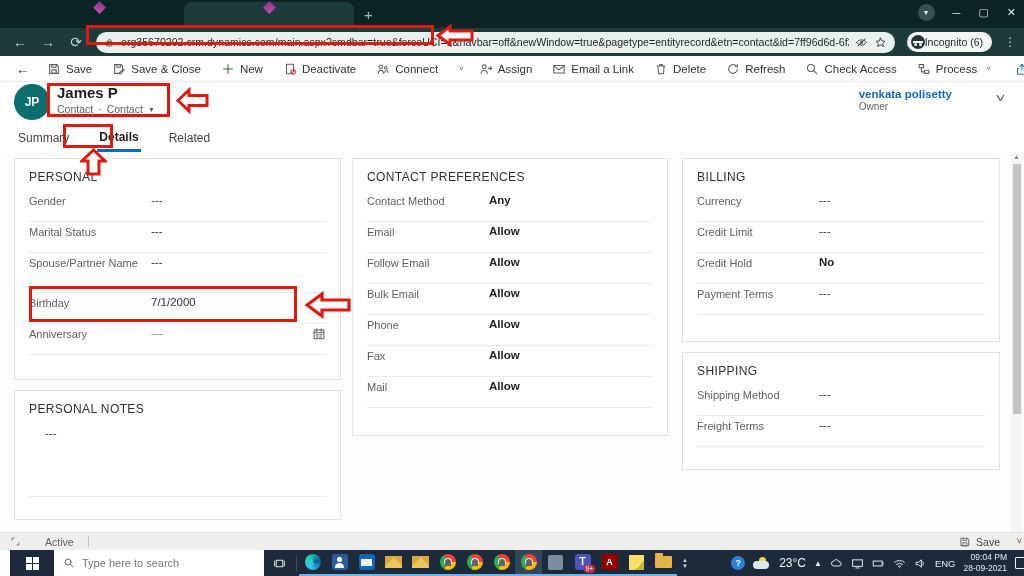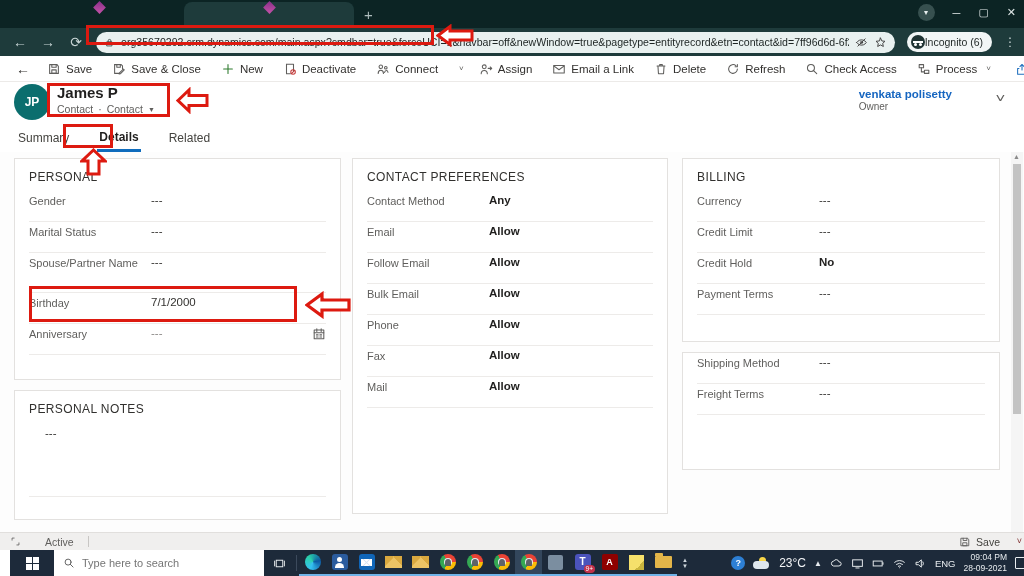--- a/index.html
+++ b/index.html
@@ -341,21 +341,21 @@
           </svg>
       </div>
     </div>
 
     <div class="card" style="left:14px;top:238px;width:327px;height:130px">
       <div class="card-title">PERSONAL NOTES</div>
       <div class="notes-value">---</div>
       <div class="notes-line"></div>
     </div>
 
-    <div class="card" style="left:352px;top:6px;width:316px;height:356px">
+    <div class="card" style="left:352px;top:6px;width:316px;height:278px">
       <div class="card-title">CONTACT PREFERENCES</div>
       <div class="frow">
         <div class="flabel">Contact Method</div>
         <div class="fvalue strong">Any</div>
       </div>
       <div class="frow">
         <div class="flabel">Email</div>
         <div class="fvalue strong">Allow</div>
       </div>
       <div class="frow">
@@ -394,20 +394,21 @@
         <div class="flabel">Credit Hold</div>
         <div class="fvalue strong">No</div>
       </div>
       <div class="frow">
         <div class="flabel">Payment Terms</div>
         <div class="fvalue">---</div>
       </div>
     </div>
 
     <div class="card" style="left:682px;top:200px;width:318px;height:118px">
+      <div class="card-title">SHIPPING</div>
       <div class="frow">
         <div class="flabel">Shipping Method</div>
         <div class="fvalue">---</div>
       </div>
       <div class="frow">
         <div class="flabel">Freight Terms</div>
         <div class="fvalue">---</div>
       </div>
     </div>
   </div>

